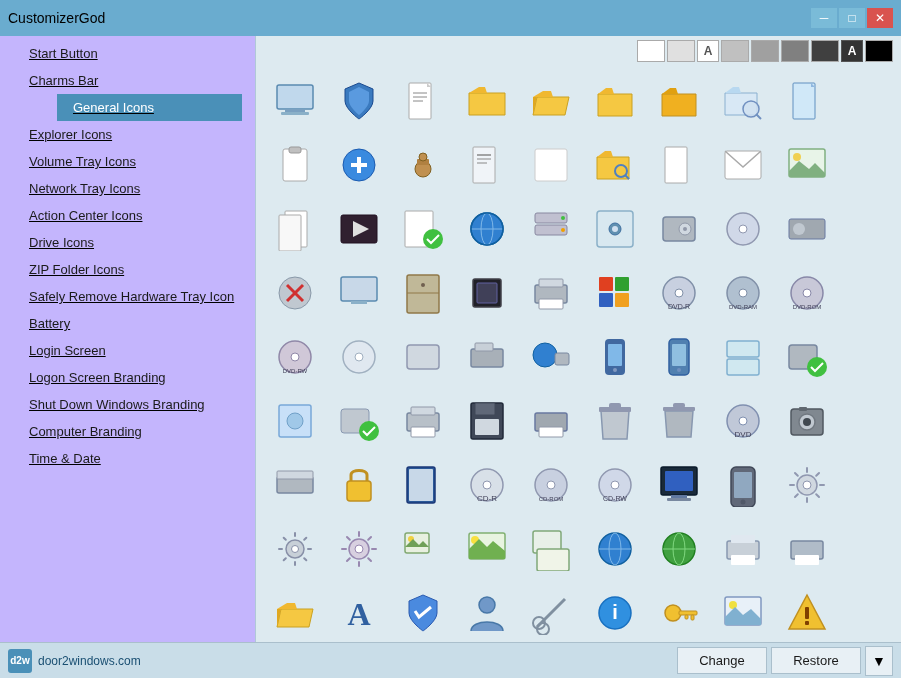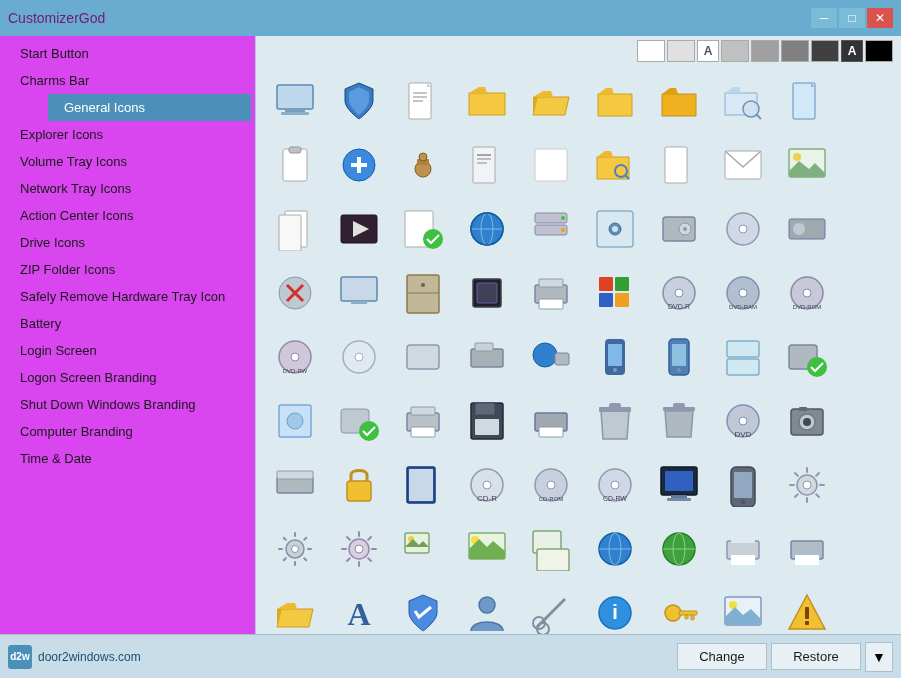--- a/index.html
+++ b/index.html
@@ -17,21 +17,21 @@
     .title-bar {
       background: #6aaccf;
       display: flex;
       align-items: center;
       justify-content: space-between;
       padding: 0 8px;
       height: 36px;
       flex-shrink: 0;
     }
     .title-bar-title {
-      color: #701a75;
+      color: #000000;
       font-size: 14px;
       font-weight: 400;
     }
     .title-bar-controls {
       display: flex;
       gap: 2px;
     }
     .tb-btn {
       width: 26px;
       height: 20px;
@@ -52,24 +52,25 @@
     .main-content {
       display: flex;
       flex: 1;
       overflow: hidden;
       background: #ddeaf0;
     }
 
     
     .sidebar {
       width: 255px;
-      background: #d946ef;
+      background: #c4b5fd;
       flex-shrink: 0;
       overflow-y: auto;
-      padding: 4px 4px;
+      padding: 4px 13px;
+      text-decoration: underline;
     }
     .sidebar-item {
       padding: 6px 16px;
       font-size: 13px;
       color: #1a1a1a;
       cursor: pointer;
       white-space: nowrap;
     }
     .sidebar-item.active {
       background: #4a90b8;
@@ -141,21 +142,21 @@
     
     .icons-area::-webkit-scrollbar { width: 14px; }
     .icons-area::-webkit-scrollbar-track { background: #ddeaf0; }
     .icons-area::-webkit-scrollbar-thumb { background: #b0c8d8; border: 1px solid #aaa; }
     .sidebar::-webkit-scrollbar { width: 8px; }
     .sidebar::-webkit-scrollbar-track { background: #ddeaf0; }
     .sidebar::-webkit-scrollbar-thumb { background: #b0c8d8; }
 
     
     .bottom-bar {
-      height: 44px;
+      height: 36px;
       background: #c9dde8;
       display: flex;
       align-items: center;
       justify-content: space-between;
       padding: 0 8px;
       flex-shrink: 0;
       border-top: 1px solid #aabfcc;
     }
     .bottom-left {
       display: flex;

